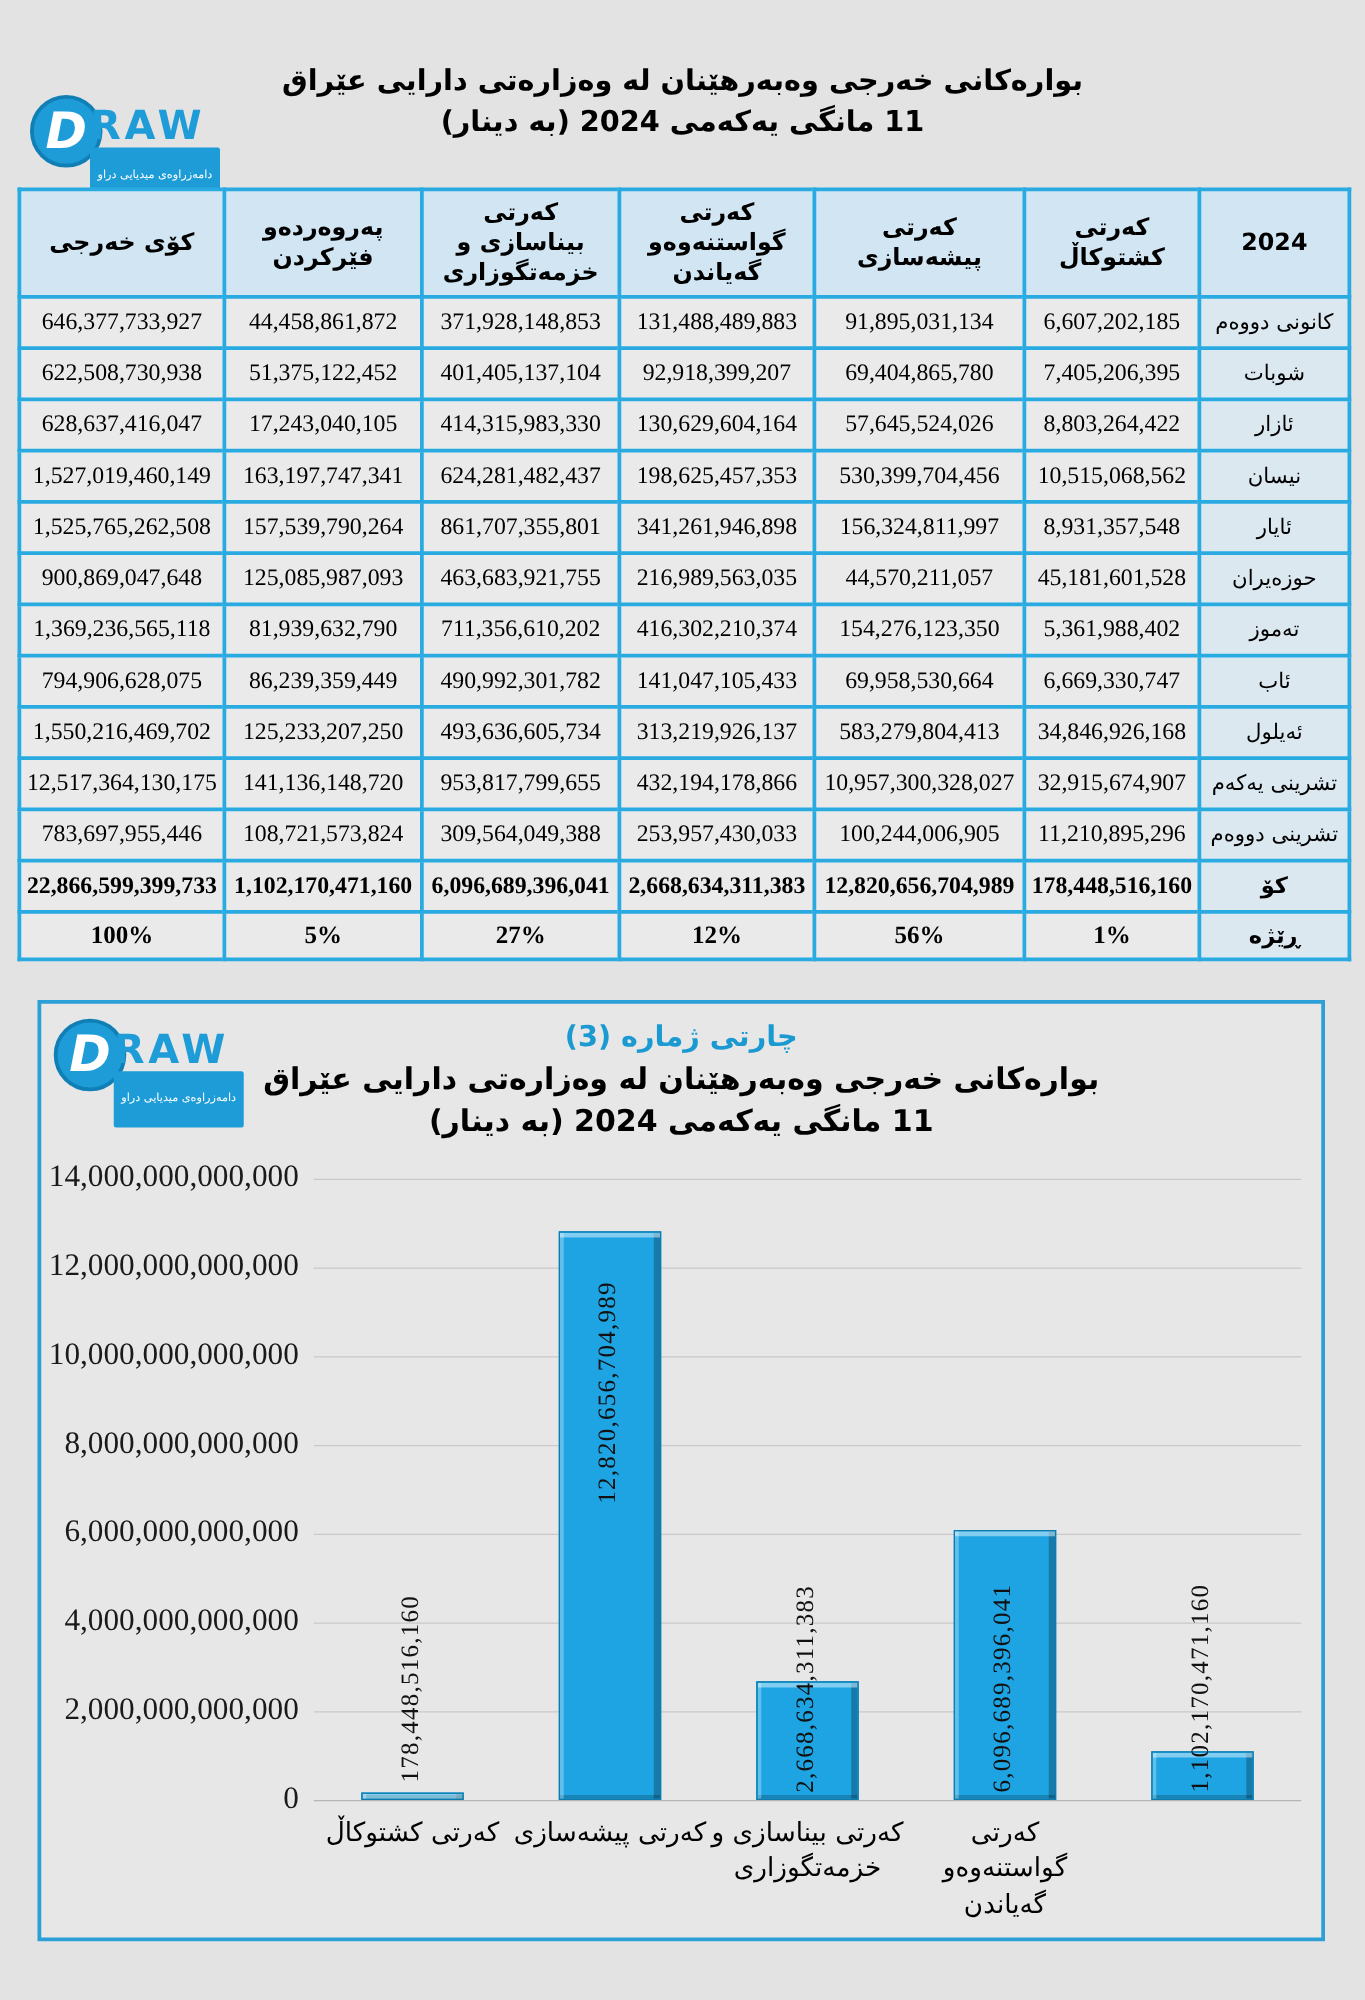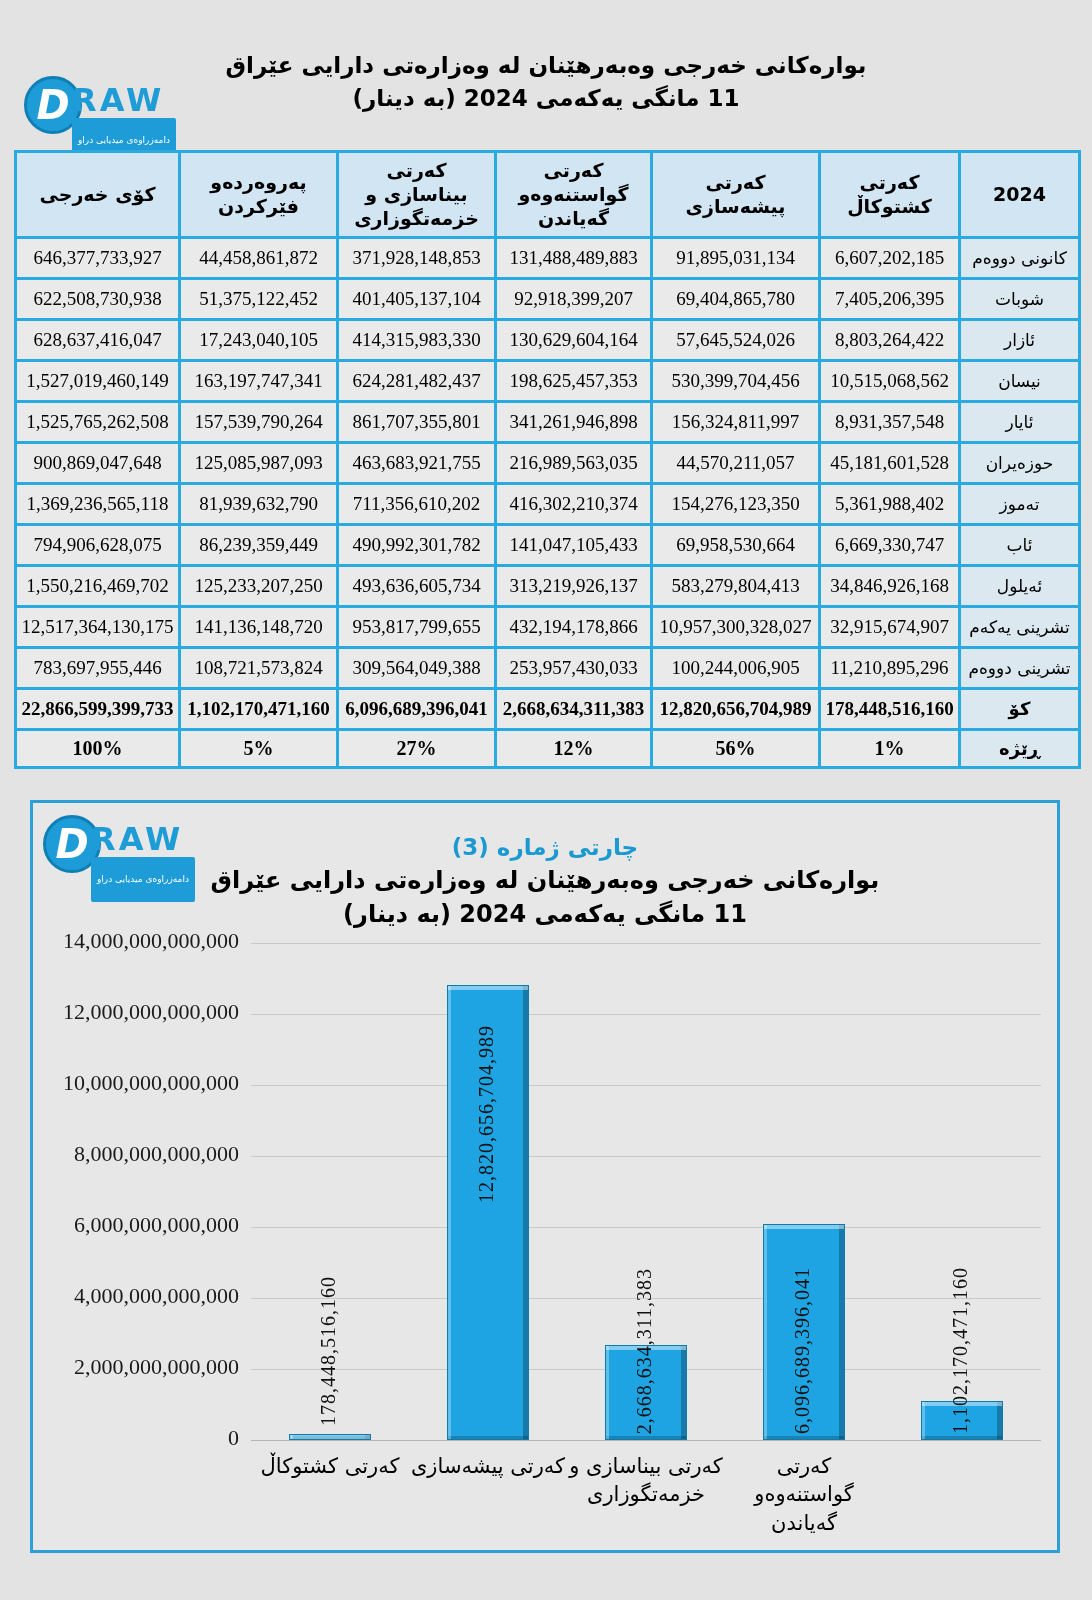--- a/index.html
+++ b/index.html
@@ -63,30 +63,30 @@
   tr.total-row td.month, tr.ratio-row td.month { font-weight:bold; font-size:18px; }
   tr.ratio-row td.val { font-weight:bold; font-size:20px; padding:6px 3px; }
 
   
   .chart-box {
     position:absolute; left:30px; top:800px; width:1030px; height:753px;
     border:3px solid #2b9fd6; background:#e7e7e7;
   }
   .chart-logo { left:10px; top:12px; }
   .chart-title { position:absolute; top:14px; left:0; width:100%; text-align:center; direction:rtl; }
-  .ct-blue  { color:#1b9ad2; font-weight:bold; font-size:23px; margin-bottom:6px;margin-top:17px; }
+  .ct-blue  { color:#1b9ad2; font-weight:bold; font-size:23px; margin-bottom:6px; }
   .ct-black { color:#000000; font-weight:bold; font-size:24px; margin-bottom:6px; }
 
   .plot-wrap { position:absolute; left:0; top:128px; width:100%; height:600px; }
   .plot { position:absolute; left:218px; top:12px; width:790px; height:497px; }
   .gridline { position:absolute; left:0; width:100%; height:1px; background:#c9c9c9; }
   .gridline.zero { background:#b5b5b5; }
   .ytick {
     position:absolute; left:6px; width:200px; text-align:right;
-    font-family:"Liberation Serif", serif; font-size:22px; color:#1a1a1a;
+    font-family:"Liberation Serif", serif; font-size:25px; color:#1a1a1a;
   }
   .bar {
     position:absolute; bottom:0; width:82px;
     background:#1ea4e3; border:1px solid #0d7cad;
     box-shadow: inset 0 4px 0 rgba(255,255,255,.45),
                 inset 3px 0 0 rgba(255,255,255,.3),
                 inset -5px 0 0 rgba(0,0,0,.25),
                 inset 0 -3px 0 rgba(0,0,0,.2);
   }
   .bar-label {

